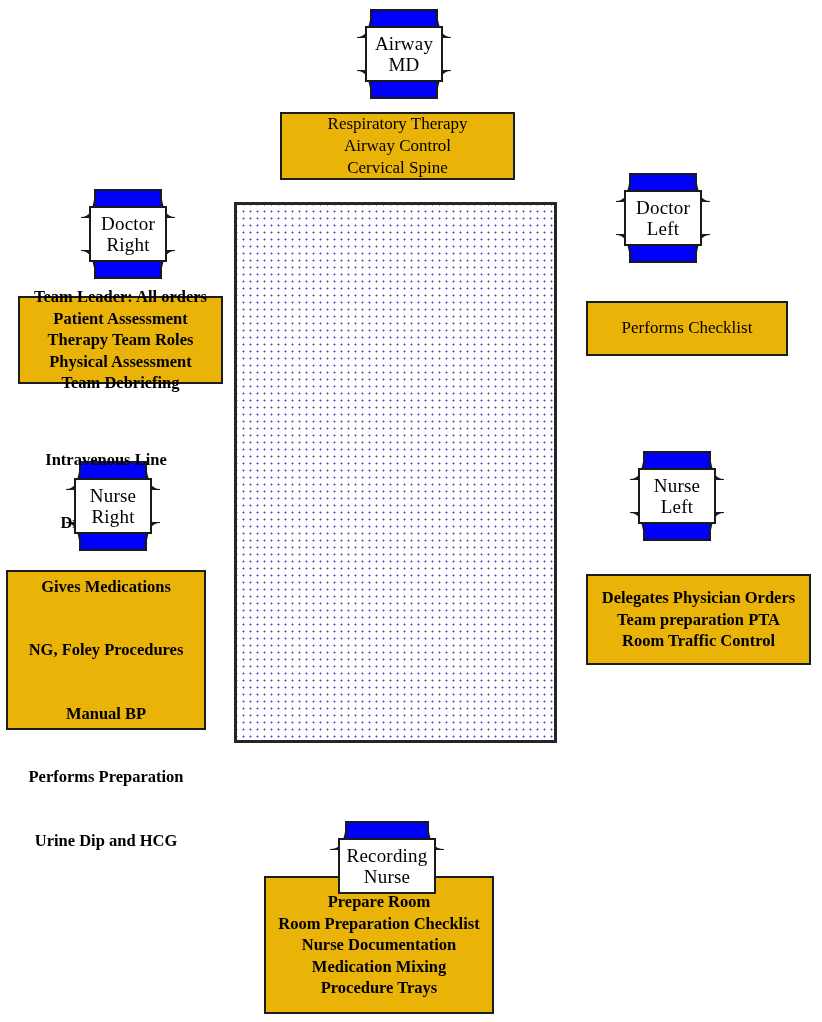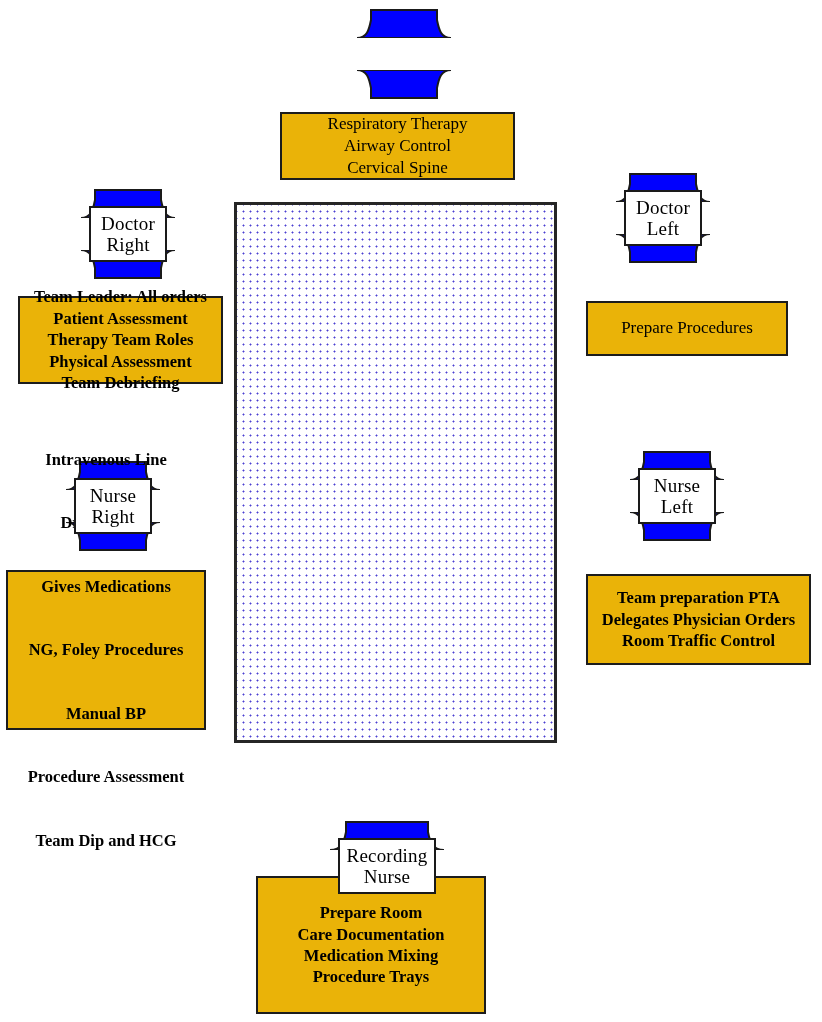--- a/index.html
+++ b/index.html
@@ -96,20 +96,24 @@
 <div id="canvas">
 
   <div id="bed-area" style="left:234px; top:202px; width:323px; height:541px;"></div>
 
   <div class="badge" style="left:357px; top:8px; width:94px; height:92px;">
     <div class="ribbon ribbon-top">
       <svg viewBox="0 0 94 30" preserveAspectRatio="none">
         <path d="M0,30 C10,30 12,22 14,12 L14,2 L80,2 L80,12 C82,22 84,30 94,30 Z" fill="#0000FF" stroke="#1a1a1a" stroke-width="2"></path>
       </svg>
     </div>
+    <div class="plate">
+      <span>Airway</span>
+      <span>MD</span>
+    </div>
     <div class="ribbon ribbon-bottom">
       <svg viewBox="0 0 94 30" preserveAspectRatio="none">
         <path d="M0,0 C10,0 12,8 14,18 L14,28 L80,28 L80,18 C82,8 84,0 94,0 Z" fill="#0000FF" stroke="#1a1a1a" stroke-width="2"></path>
       </svg>
     </div>
   </div>
 
   <div class="duty-box light" style="left:280px; top:112px; width:235px; height:68px;">
     <span class="line">Respiratory Therapy</span>
     <span class="line">Airway Control</span>
@@ -152,21 +156,21 @@
       <span>Left</span>
     </div>
     <div class="ribbon ribbon-bottom">
       <svg viewBox="0 0 94 30" preserveAspectRatio="none">
         <path d="M0,0 C10,0 12,8 14,18 L14,28 L80,28 L80,18 C82,8 84,0 94,0 Z" fill="#0000FF" stroke="#1a1a1a" stroke-width="2"></path>
       </svg>
     </div>
   </div>
 
   <div class="duty-box light" style="left:586px; top:301px; width:202px; height:55px;">
-    <span class="line">Prepare Procedures</span>
+    <span class="line">Performs Checklist</span>
   </div>
 
   <div class="badge" style="left:66px; top:460px; width:94px; height:92px;">
     <div class="ribbon ribbon-top">
       <svg viewBox="0 0 94 30" preserveAspectRatio="none">
         <path d="M0,30 C10,30 12,22 14,12 L14,2 L80,2 L80,12 C82,22 84,30 94,30 Z" fill="#0000FF" stroke="#1a1a1a" stroke-width="2"></path>
       </svg>
     </div>
     <div class="plate">
       <span>Nurse</span>
@@ -178,64 +182,65 @@
       </svg>
     </div>
   </div>
 
   <div class="duty-box" style="left:6px; top:570px; width:200px; height:160px;gap:42px;">
     <span class="line">Intravenous Line</span>
     <span class="line">Draws Blood</span>
     <span class="line">Gives Medications</span>
     <span class="line">NG, Foley Procedures</span>
     <span class="line">Manual BP</span>
-    <span class="line">Procedure Assessment</span>
-    <span class="line">Team Dip and HCG</span>
+    <span class="line">Performs Preparation</span>
+    <span class="line">Urine Dip and HCG</span>
   </div>
 
   <div class="badge" style="left:630px; top:450px; width:94px; height:92px;">
     <div class="ribbon ribbon-top">
       <svg viewBox="0 0 94 30" preserveAspectRatio="none">
         <path d="M0,30 C10,30 12,22 14,12 L14,2 L80,2 L80,12 C82,22 84,30 94,30 Z" fill="#0000FF" stroke="#1a1a1a" stroke-width="2"></path>
       </svg>
     </div>
     <div class="plate">
       <span>Nurse</span>
       <span>Left</span>
     </div>
     <div class="ribbon ribbon-bottom">
       <svg viewBox="0 0 94 30" preserveAspectRatio="none">
         <path d="M0,0 C10,0 12,8 14,18 L14,28 L80,28 L80,18 C82,8 84,0 94,0 Z" fill="#0000FF" stroke="#1a1a1a" stroke-width="2"></path>
       </svg>
     </div>
   </div>
 
   <div class="duty-box" style="left:586px; top:574px; width:225px; height:91px;">
+    <span class="line">Delegates Physician Orders</span>
     <span class="line">Team preparation PTA</span>
-    <span class="line">Delegates Physician Orders</span>
     <span class="line">Room Traffic Control</span>
   </div>
 
   <div class="badge" style="left:330px; top:820px; width:114px; height:92px;">
     <div class="ribbon ribbon-top">
       <svg viewBox="0 0 114 30" preserveAspectRatio="none">
         <path d="M0,30 C12,30 14,22 16,12 L16,2 L98,2 L98,12 C100,22 102,30 114,30 Z" fill="#0000FF" stroke="#1a1a1a" stroke-width="2"></path>
       </svg>
     </div>
     <div class="plate">
       <span>Recording</span>
       <span>Nurse</span>
     </div>
     <div class="ribbon ribbon-bottom">
       <svg viewBox="0 0 114 30" preserveAspectRatio="none">
         <path d="M0,0 C12,0 14,8 16,18 L16,28 L98,28 L98,18 C100,8 102,0 114,0 Z" fill="#0000FF" stroke="#1a1a1a" stroke-width="2"></path>
       </svg>
     </div>
   </div>
 
-  <div class="duty-box" style="left:256px; top:876px; width:230px; height:138px;">
+  <div class="duty-box" style="left:264px; top:876px; width:230px; height:138px;">
     <span class="line">Prepare Room</span>
-    <span class="line">Care Documentation</span>
+    <span class="line">Room Preparation Checklist</span>
+    <span class="line">Nurse Documentation</span>
     <span class="line">Medication Mixing</span>
     <span class="line">Procedure Trays</span>
   </div>
 
 </div>
 
 </body></html>

